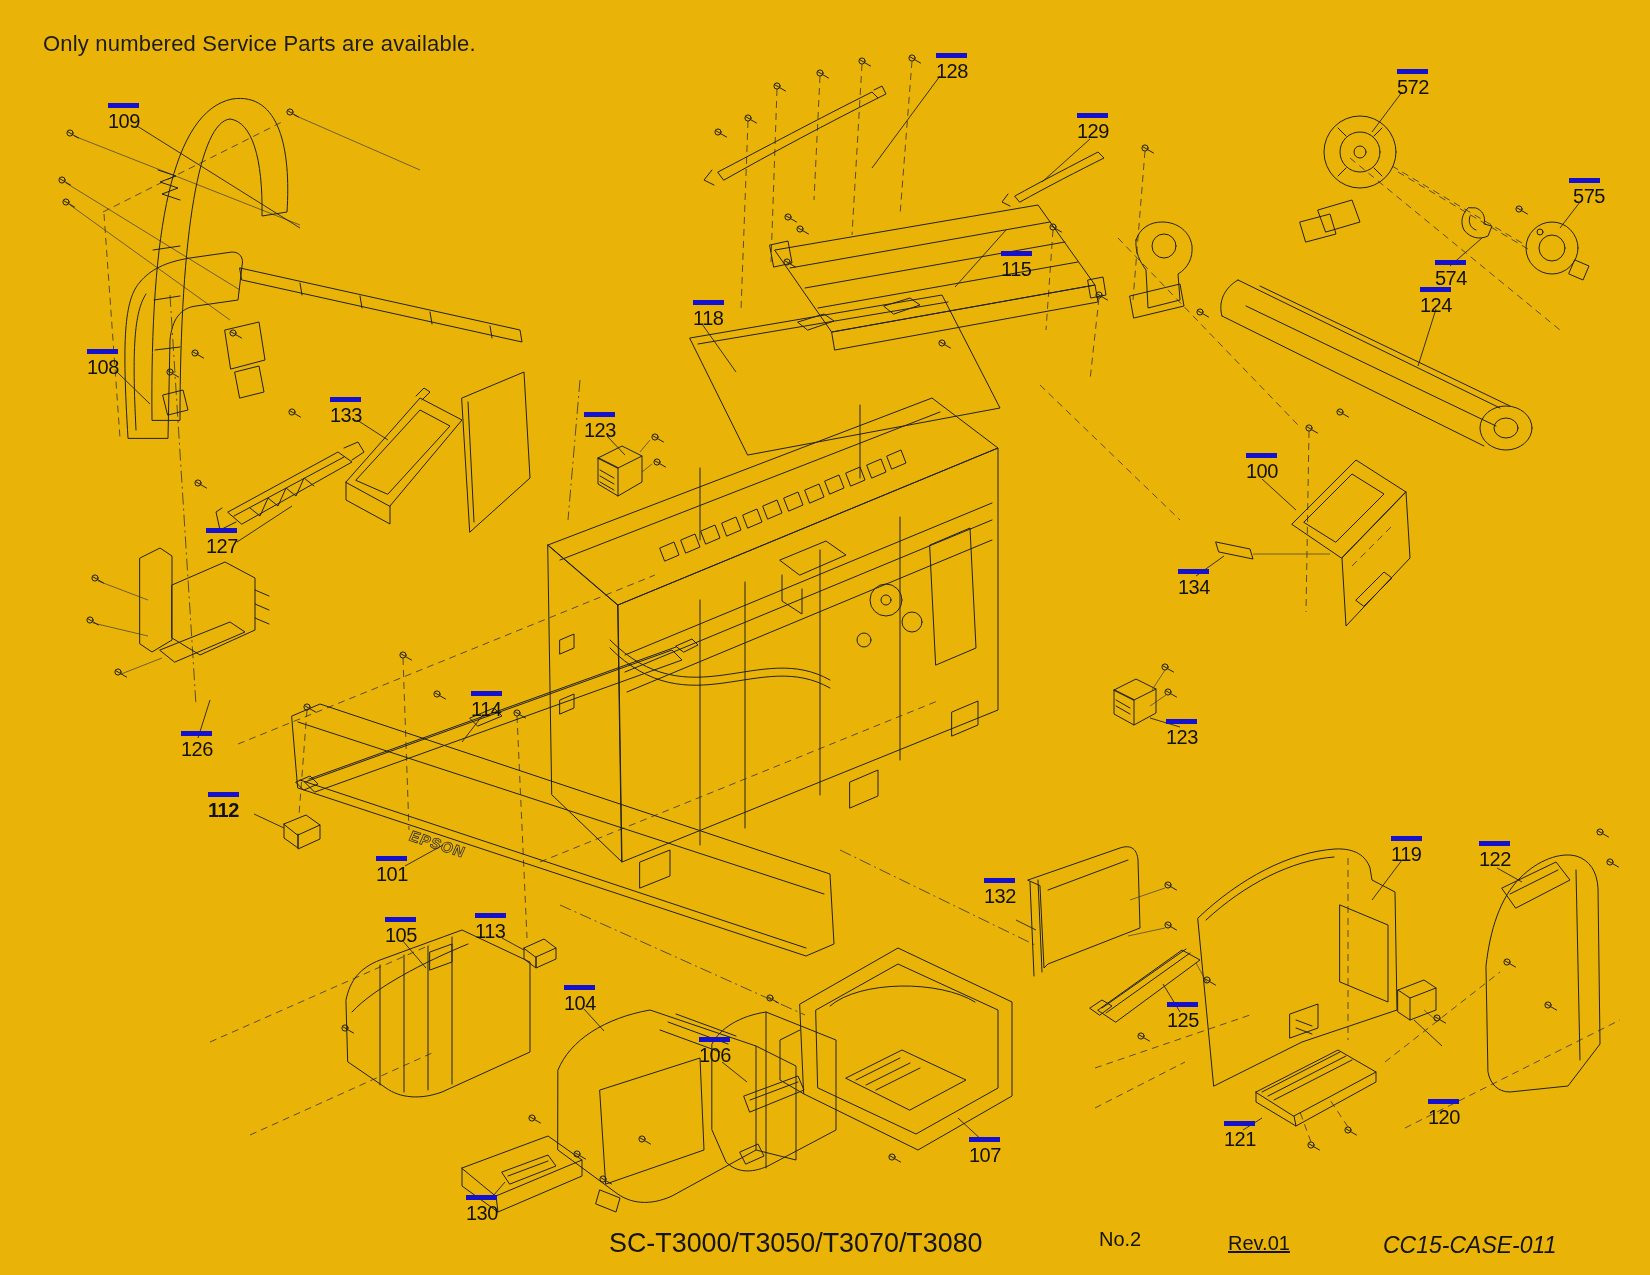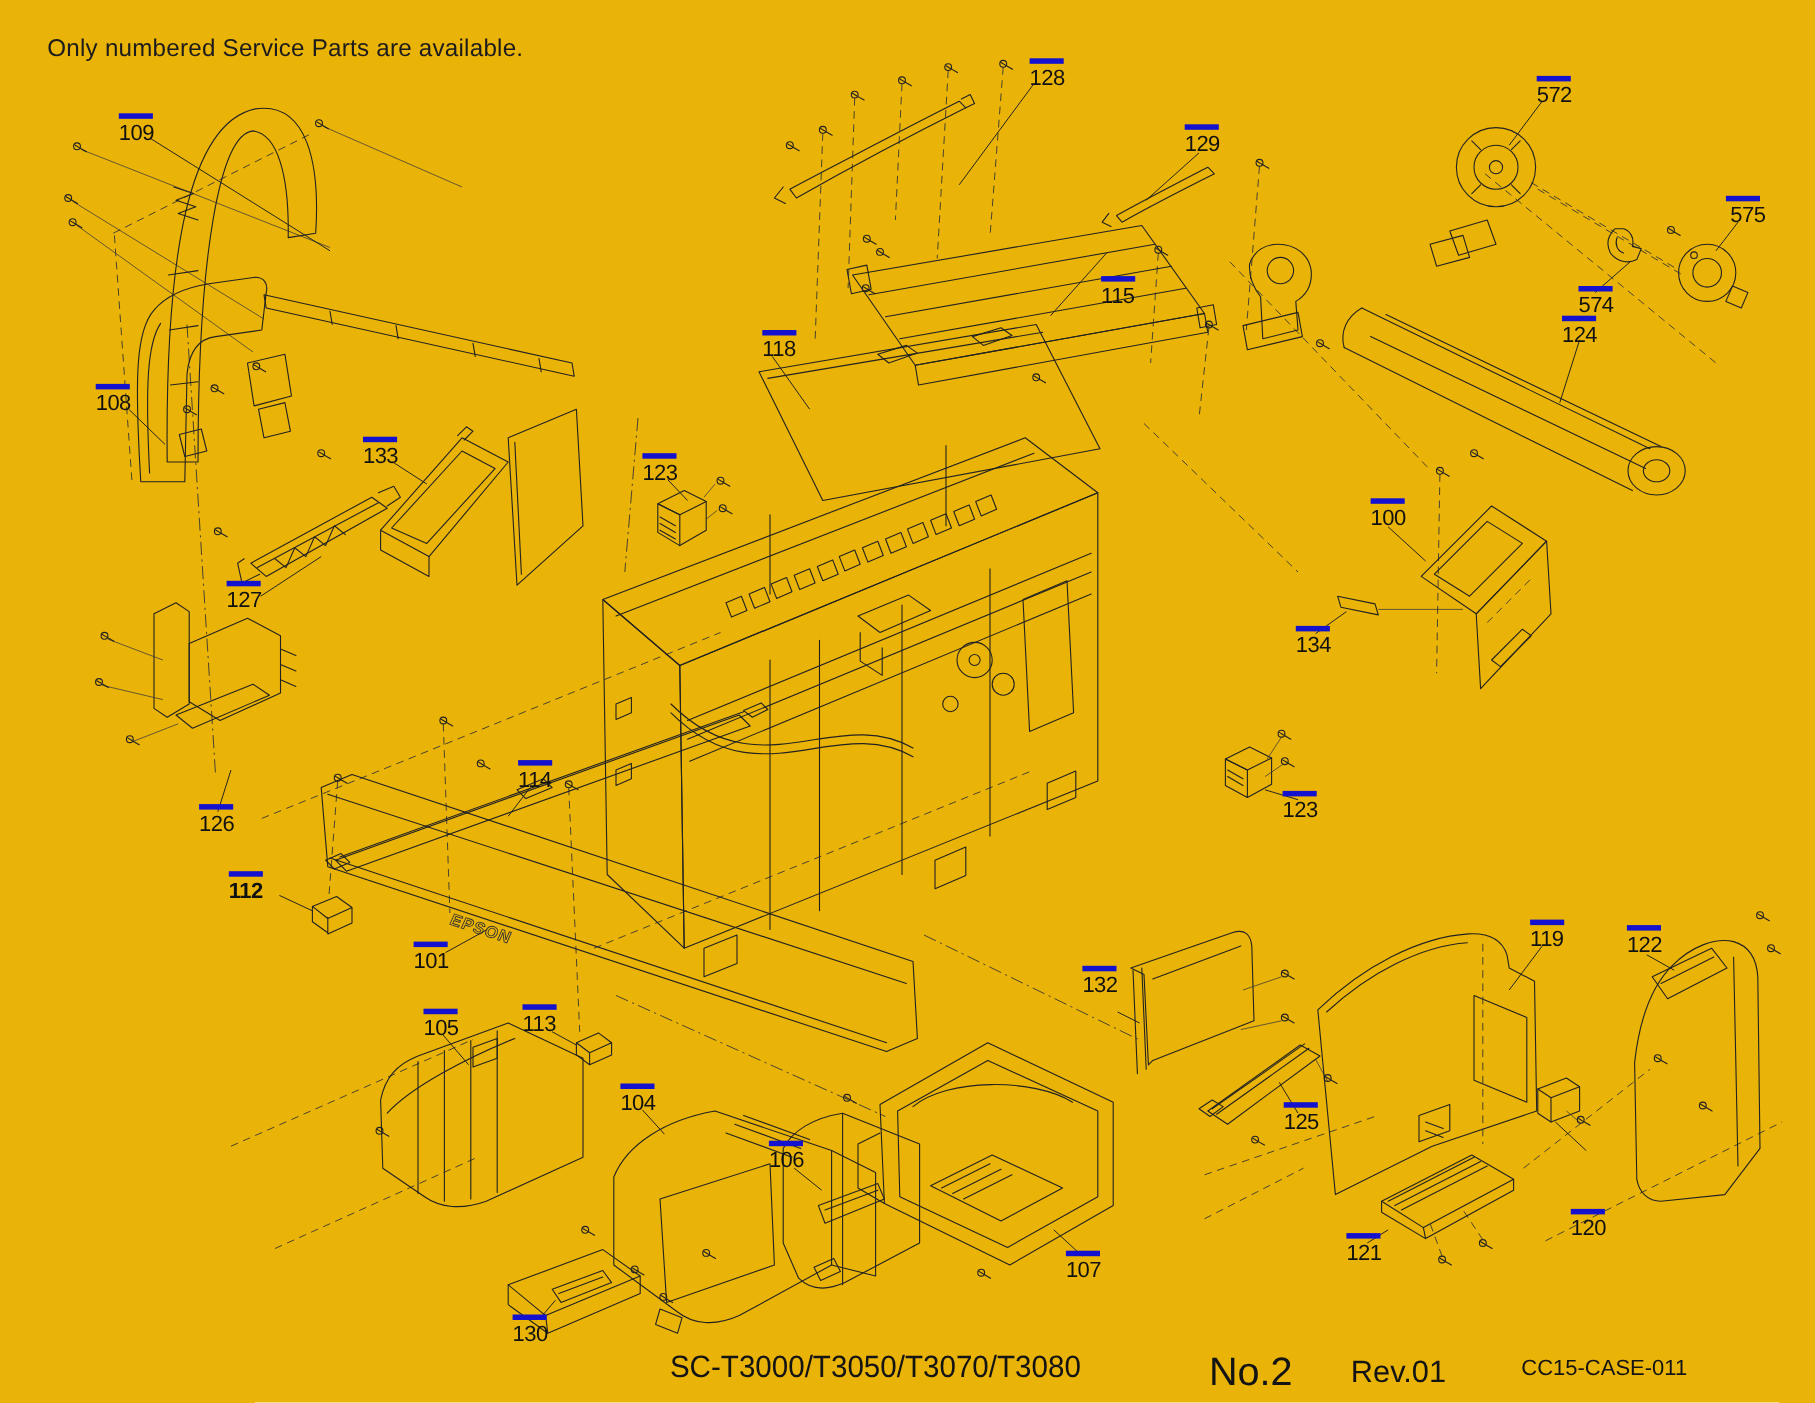--- a/index.html
+++ b/index.html
@@ -5,23 +5,23 @@
   html,body{margin:0;padding:0;background:#fff;}
   #page{position:relative;width:1650px;height:1275px;background:#eab308;overflow:hidden;
         font-family:"Liberation Sans", sans-serif;color:#1a1a1a;}
   #art{position:absolute;left:0;top:0;}
   .note{position:absolute;left:43px;top:31px;font-size:22px;letter-spacing:0.2px;color:#1c1c1c;}
   .callout{position:absolute;width:40px;}
   .callout .bar{display:block;width:31px;height:5px;background:var(--bar,#1412cf);}
   .callout .num{display:block;margin-top:3px;font-size:20px;letter-spacing:-0.5px;color:#111;line-height:1;}
   .footer-text{position:absolute;line-height:1;color:#141414;white-space:nowrap;}
   .f-model{left:609px;top:1229px;font-size:28px;transform:scaleX(0.96);transform-origin:left;}
-  .f-no{left:1099px;top:1229px;font-size:36px;}
-  .f-rev{left:1228px;top:1233px;font-size:28px;}
-  .f-doc{left:1383px;top:1234px;font-size:20px;}
+  .f-no{left:1099px;top:1229px;font-size:20px;}
+  .f-rev{left:1228px;top:1233px;font-size:20px;text-decoration:underline;}
+  .f-doc{left:1383px;top:1234px;font-size:23px;font-style:italic;}
   svg .ln{stroke:#222;stroke-width:1;fill:none;stroke-linejoin:round;stroke-linecap:round;}
   svg .thin{stroke:#3a3a3a;stroke-width:0.7;fill:none;}
   svg .dash{stroke:#333;stroke-width:0.8;fill:none;stroke-dasharray:7 5;}
   svg .ddot{stroke:#333;stroke-width:0.8;fill:none;stroke-dasharray:12 4 2 4;}
   svg .lead{stroke:#222;stroke-width:0.9;fill:none;}
   svg .logo{fill:none;stroke:#333;stroke-width:0.8;font-size:15px;letter-spacing:1px;
             font-family:"Liberation Sans",sans-serif;font-weight:bold;}
 </style>
 </head>
 <body>

